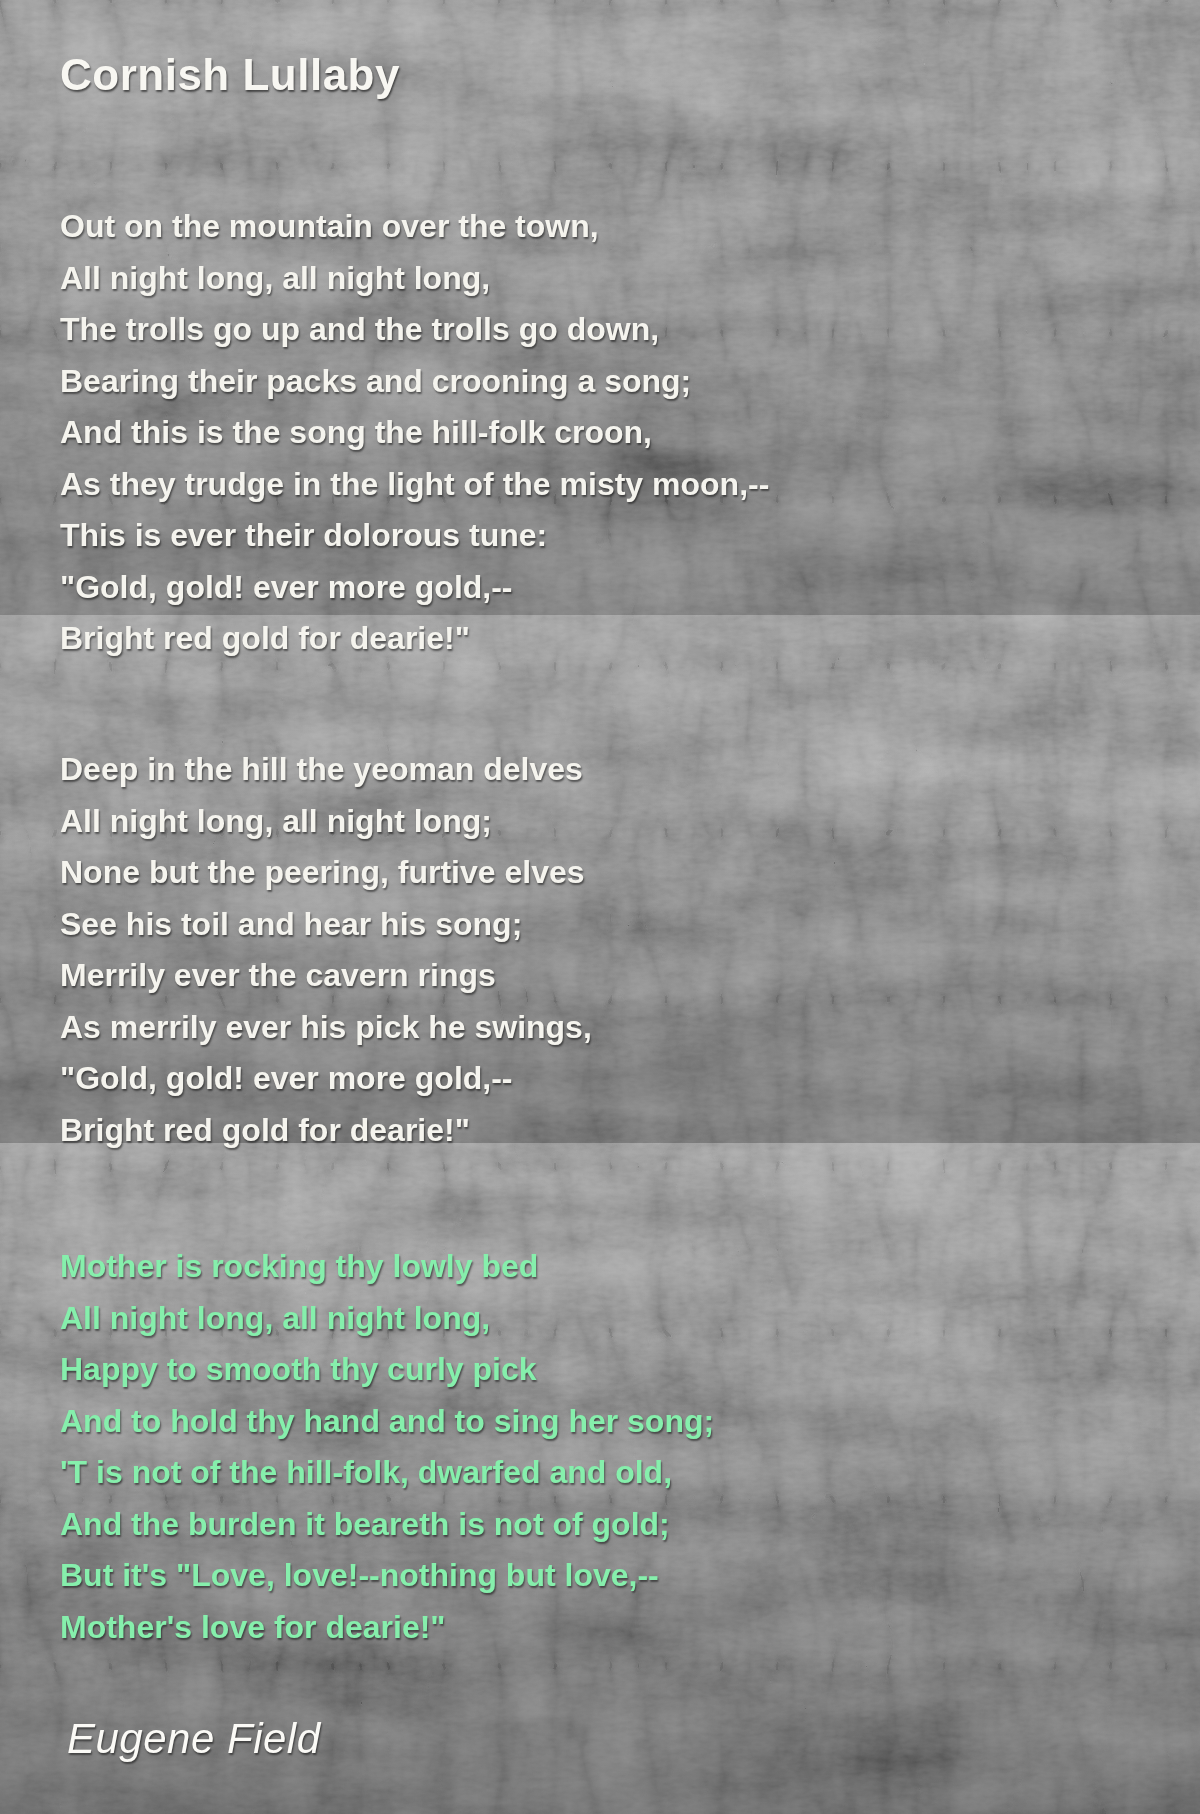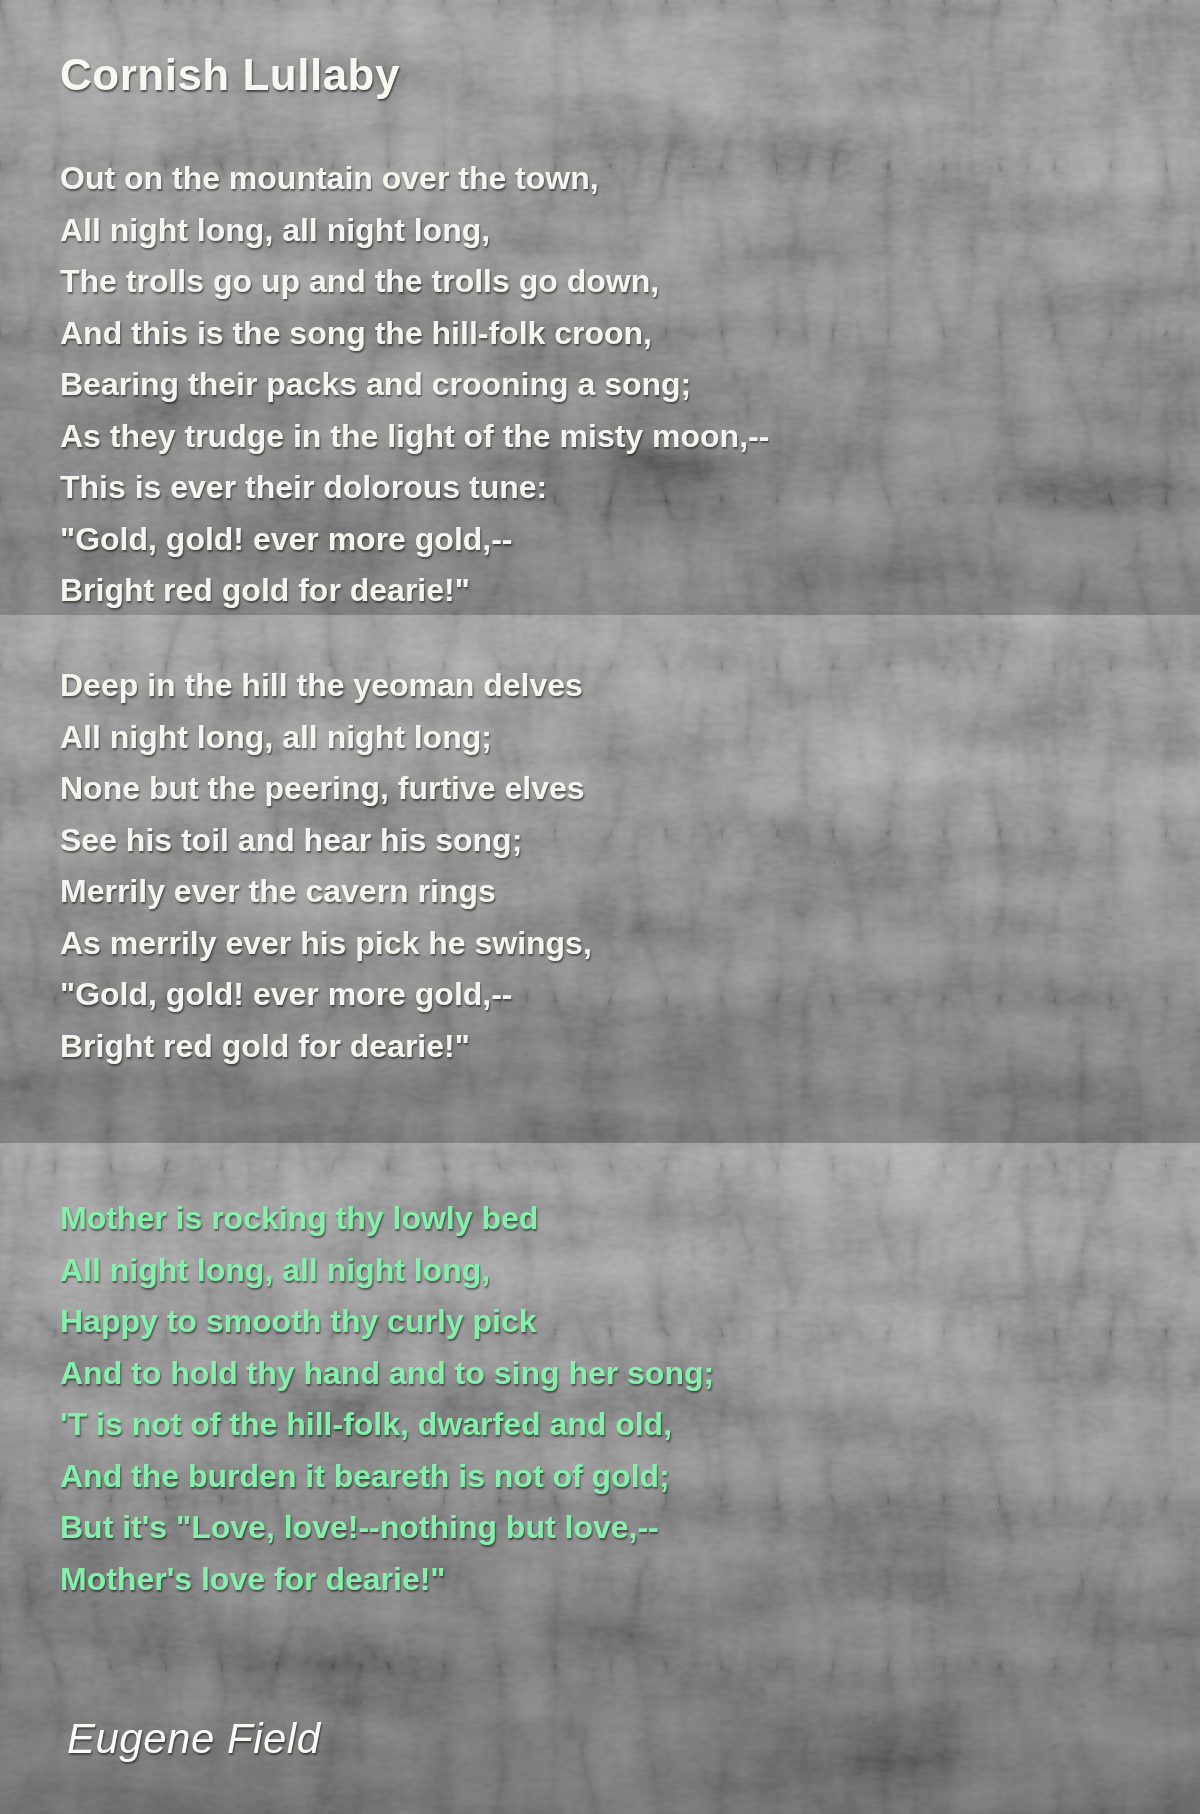--- a/index.html
+++ b/index.html
@@ -69,23 +69,24 @@
   }
   .stanza {
     position: absolute;
     left: 60px;
     font-size: 32px;
     font-weight: bold;
     line-height: 51.5px;
     color: #f5f4ee;
     text-shadow: 1px 2px 2px rgba(0,0,0,0.5);
     white-space: nowrap;
+    margin-top: 48px;
   }
   .s1 { top: 153px; }
-  .s2 { top: 660px; }
+  .s2 { top: 696px; }
   .s3 { top: 1193px; }
   .author {
     position: absolute;
     left: 67px;
     top: 1718px;
     font-size: 42px;
     font-style: italic;
     font-weight: normal;
     line-height: 1;
     letter-spacing: 0.5px;
@@ -132,22 +133,22 @@
   <div class="band band2"></div>
   <div class="band band3"></div>
 
   <div class="content">
     <h1 class="title" style="color: rgb(248, 247, 242);">Cornish Lullaby</h1>
 
     <div class="stanza s1" style="color: rgb(245, 244, 238);">
         <div class="line">Out on the mountain over the town,</div>
         <div class="line">All night long, all night long,</div>
         <div class="line">The trolls go up and the trolls go down,</div>
+        <div class="line">Bearing their packs and crooning a song;</div>
         <div class="line">And this is the song the hill-folk croon,</div>
-        <div class="line">Bearing their packs and crooning a song;</div>
         <div class="line">As they trudge in the light of the misty moon,--</div>
         <div class="line">This is ever their dolorous tune:</div>
         <div class="line">"Gold, gold! ever more gold,--</div>
         <div class="line">Bright red gold for dearie!"</div>
       </div>
     <div class="stanza s2" style="color: rgb(245, 244, 238);">
         <div class="line">Deep in the hill the yeoman delves</div>
         <div class="line">All night long, all night long;</div>
         <div class="line">None but the peering, furtive elves</div>
         <div class="line">See his toil and hear his song;</div>

